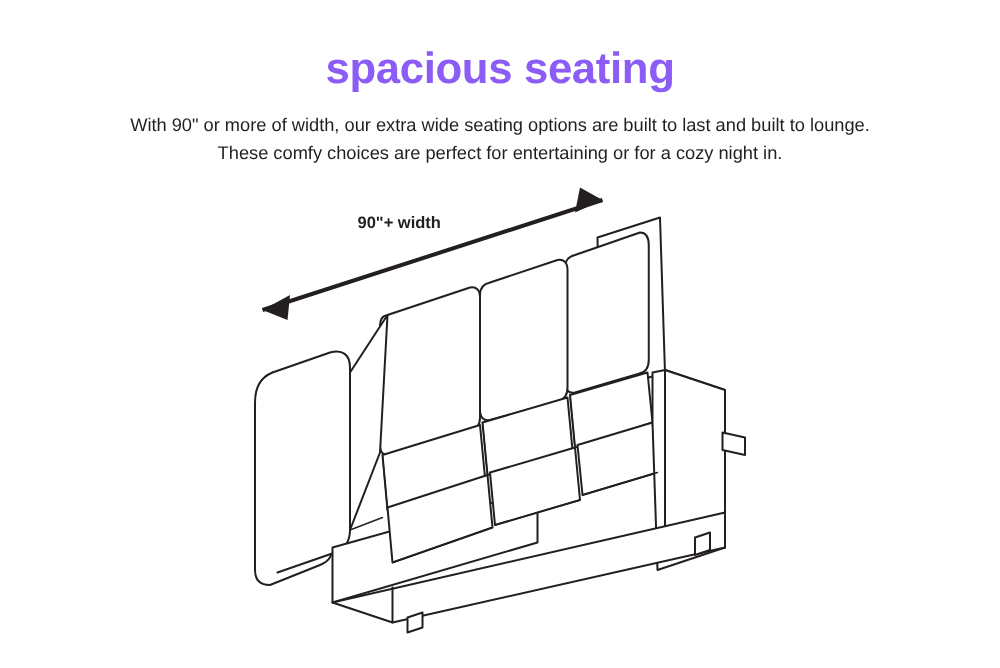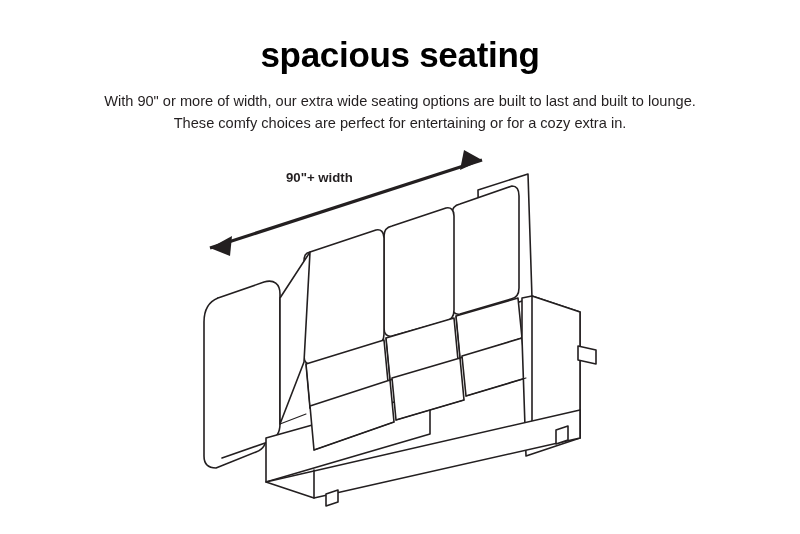--- a/index.html
+++ b/index.html
@@ -23,21 +23,21 @@
   }
   .headline {
     position: absolute;
     top: 34px;
     left: 0;
     width: 800px;
     text-align: center;
     font-size: 35px;
     font-weight: bold;
     letter-spacing: -0.3px;
-    color: #000000;
+    color: #8b5cf6;
     line-height: 1.2;
   }
   .subcopy {
     position: absolute;
     top: 90px;
     left: 0;
     width: 800px;
     text-align: center;
     font-size: 14.6px;
     line-height: 1.52;
@@ -68,21 +68,21 @@
 </style>
 </head>
 <body>
 
 <div class="page">
 
   <div class="headline">spacious seating</div>
 
   <div class="subcopy">
     <span class="line">With 90" or more of width, our extra wide seating options are built to last and built to lounge.</span>
-    <span class="line">These comfy choices are perfect for entertaining or for a cozy extra in.</span>
+    <span class="line">These comfy choices are perfect for entertaining or for a cozy night in.</span>
   </div>
 
   <div class="figure">
     <svg width="480" height="370" viewBox="0 0 480 370" fill="none" xmlns="http://www.w3.org/2000/svg">
 
       <g>
         <line x1="50" y1="110" x2="322" y2="22" stroke="#231f20" stroke-width="3.2"></line>
         <polygon points="50,110 72,98 70,118" fill="#231f20"></polygon>
         <polygon points="322,22 300,32 304,12" fill="#231f20"></polygon>
       </g>

